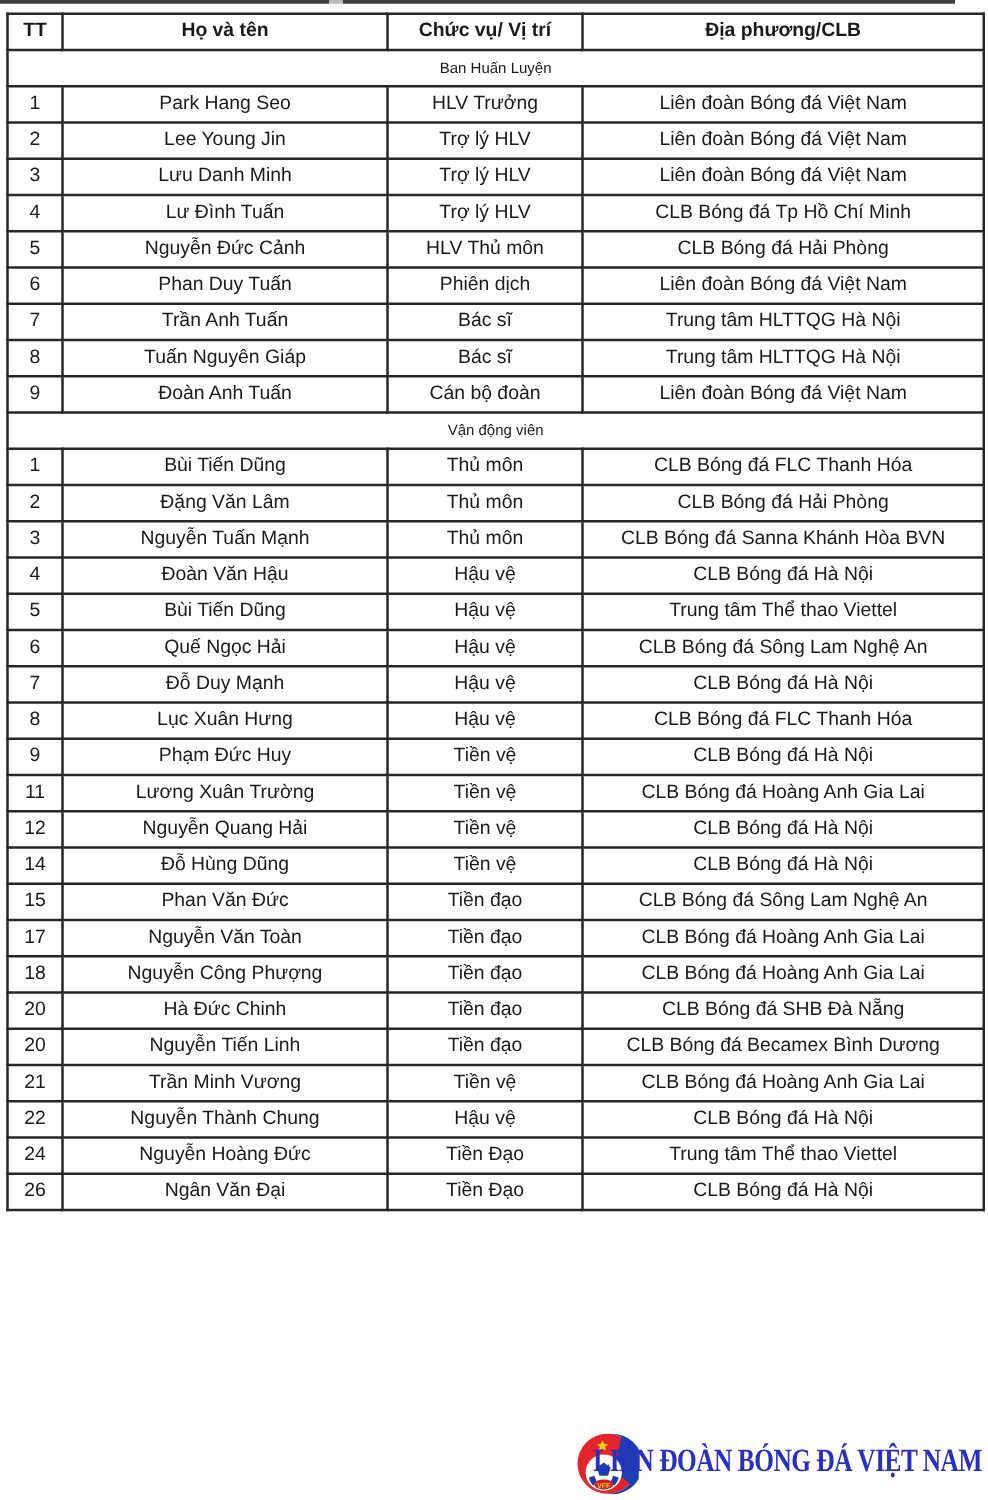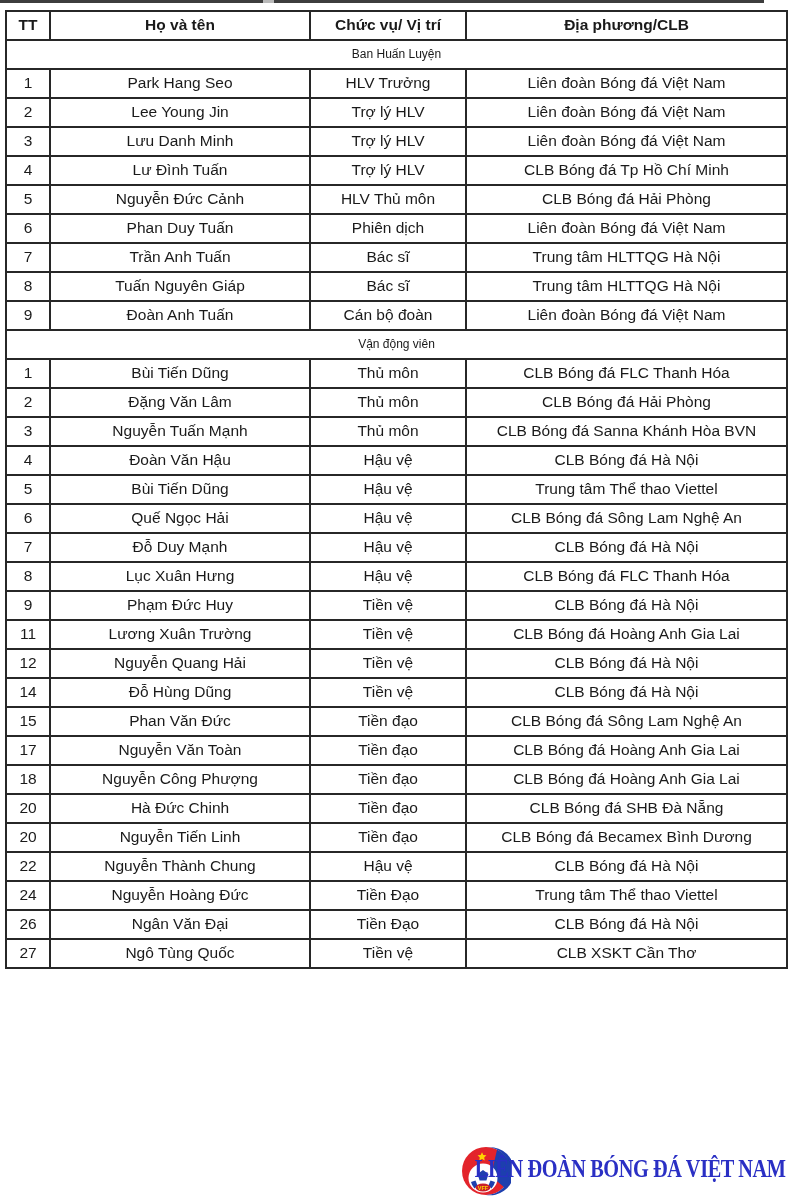--- a/index.html
+++ b/index.html
@@ -250,42 +250,42 @@
           <td>Tiền đạo</td>
           <td>CLB Bóng đá SHB Đà Nẵng</td>
         </tr>
         <tr>
           <td>20</td>
           <td>Nguyễn Tiến Linh</td>
           <td>Tiền đạo</td>
           <td>CLB Bóng đá Becamex Bình Dương</td>
         </tr>
         <tr>
+          <td>21</td>
+          <td>Trần Minh Vương</td>
+          <td>Tiền vệ</td>
+          <td>CLB Bóng đá Hoàng Anh Gia Lai</td>
+        </tr>
+        <tr>
           <td>22</td>
           <td>Nguyễn Thành Chung</td>
           <td>Hậu vệ</td>
           <td>CLB Bóng đá Hà Nội</td>
         </tr>
         <tr>
           <td>24</td>
           <td>Nguyễn Hoàng Đức</td>
           <td>Tiền Đạo</td>
           <td>Trung tâm Thể thao Viettel</td>
         </tr>
         <tr>
           <td>26</td>
           <td>Ngân Văn Đại</td>
           <td>Tiền Đạo</td>
           <td>CLB Bóng đá Hà Nội</td>
-        </tr>
-        <tr>
-          <td>27</td>
-          <td>Ngô Tùng Quốc</td>
-          <td>Tiền vệ</td>
-          <td>CLB XSKT Cần Thơ</td>
         </tr>
       </tbody>
   </table>
 
   <svg class="footer-logo" viewBox="0 0 50 50">
     <circle cx="25" cy="25" r="24" fill="#e3242b"></circle>
     <path d="M 25 1 A 24 24 0 0 1 25 49 A 24 24 0 0 0 33 1.4 Z" fill="#1d3fae"></path>
     <path d="M 14 4 A 24 24 0 0 1 45 20 L 30 34 L 10 28 Z" fill="#e3242b"></path>
     <path d="M 36 3.8 A 24 24 0 0 1 44 42 L 30 30 Z" fill="#1d3fae"></path>
     <circle cx="22" cy="32" r="14.5" fill="#ffffff"></circle>

